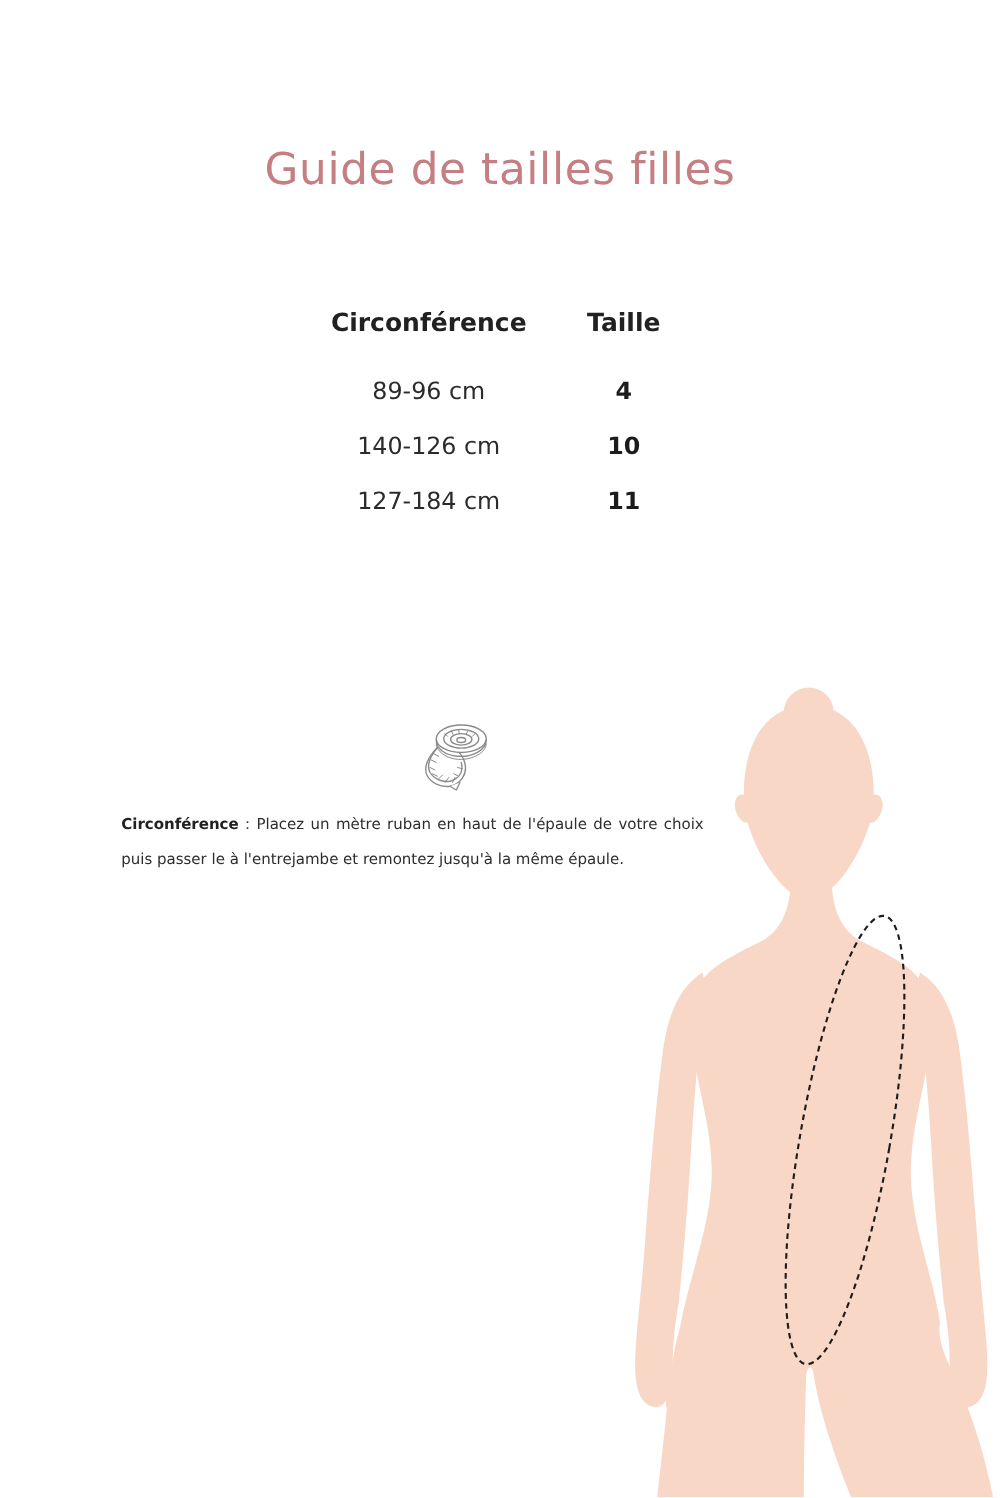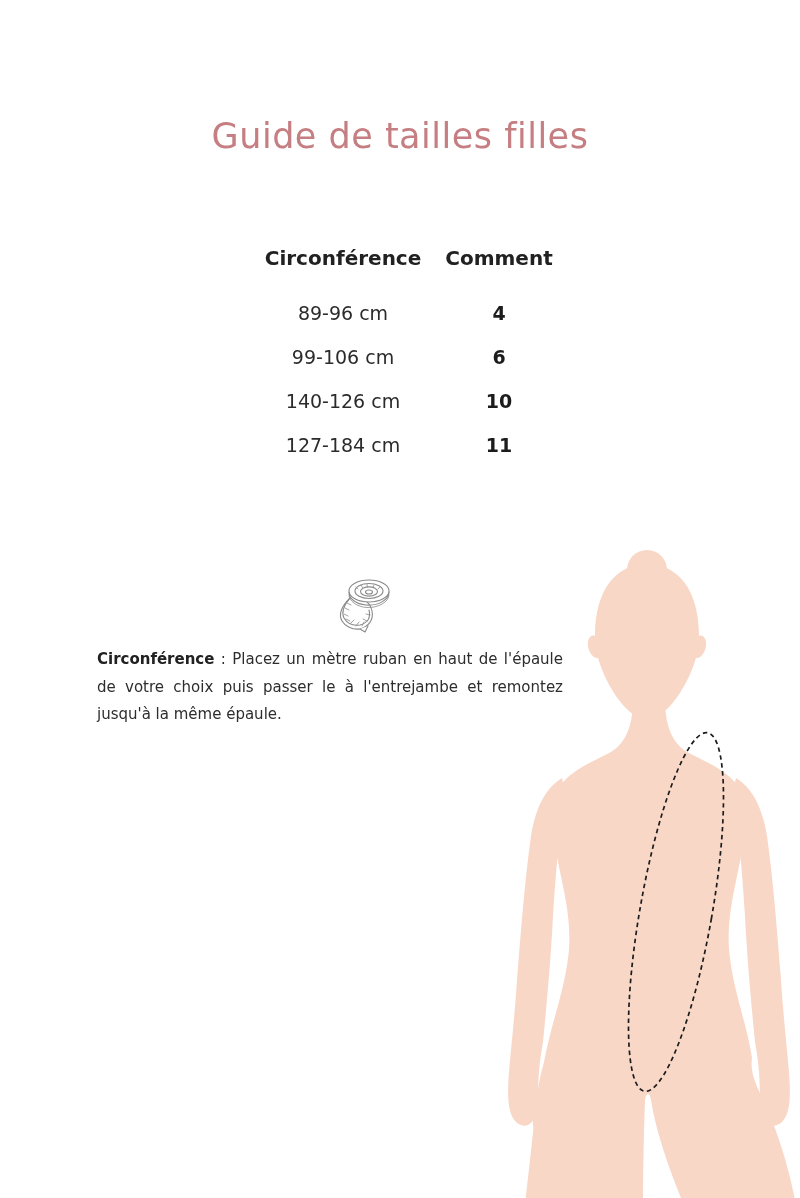--- a/index.html
+++ b/index.html
@@ -77,21 +77,21 @@
     top: 577px;
     left: 334px;
     width: 60px;
     height: 56px;
   }
   .instructions {
     position: absolute;
     top: 646px;
     left: 97px;
     width: 466px;
-    font-size: 15px;
+    font-size: 12px;
     line-height: 27.5px;
     color: #2d2d2d;
     text-align: justify;
   }
   .instructions strong {
     font-weight: 700;
     color: #212121;
   }
   .figure-wrap {
     position: absolute;
@@ -105,29 +105,25 @@
 </head>
 <body>
 
 <div class="page">
 
   <h1 class="page-title">Guide de tailles filles</h1>
 
   <div class="size-table">
     <div class="thead">
       <div class="cell-circ">Circonférence</div>
-      <div class="cell-size">Comment</div>
+      <div class="cell-size">Taille</div>
     </div>
     <div class="trow">
       <div class="cell-circ">89-96 cm</div>
       <div class="cell-size">4</div>
-    </div>
-    <div class="trow">
-      <div class="cell-circ">99-106 cm</div>
-      <div class="cell-size">6</div>
     </div>
     <div class="trow">
       <div class="cell-circ">140-126 cm</div>
       <div class="cell-size">10</div>
     </div>
     <div class="trow">
       <div class="cell-circ">127-184 cm</div>
       <div class="cell-size">11</div>
     </div>
   </div>

